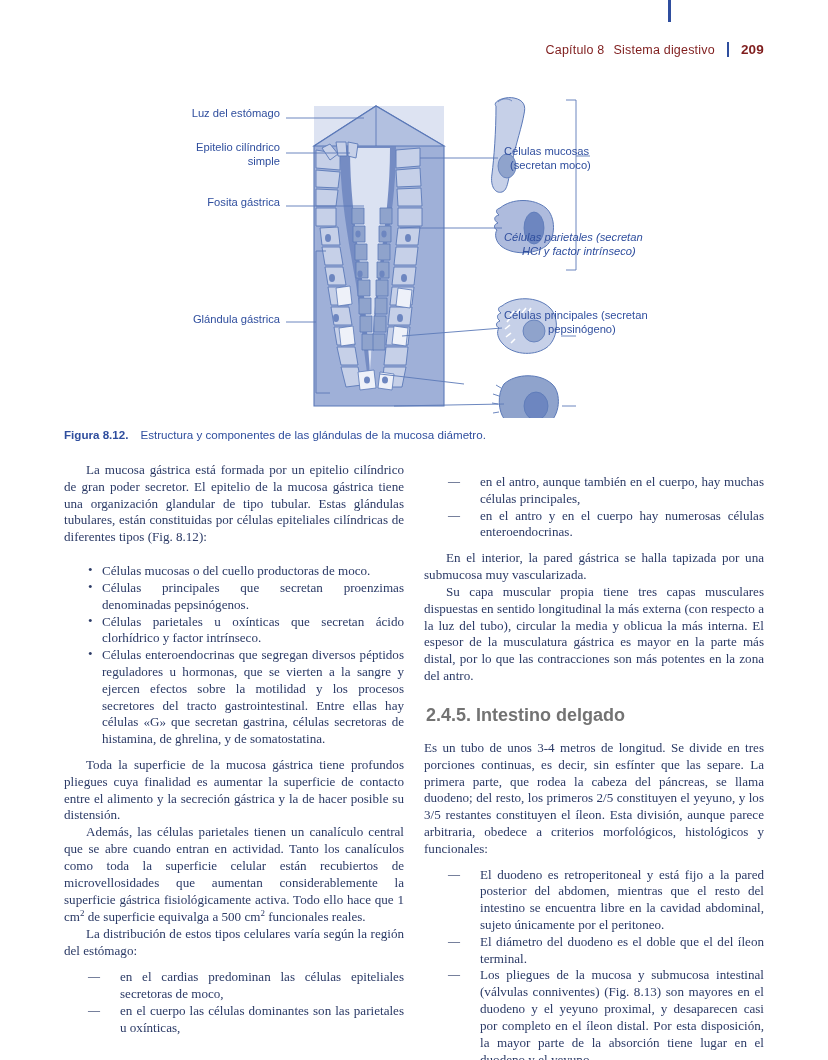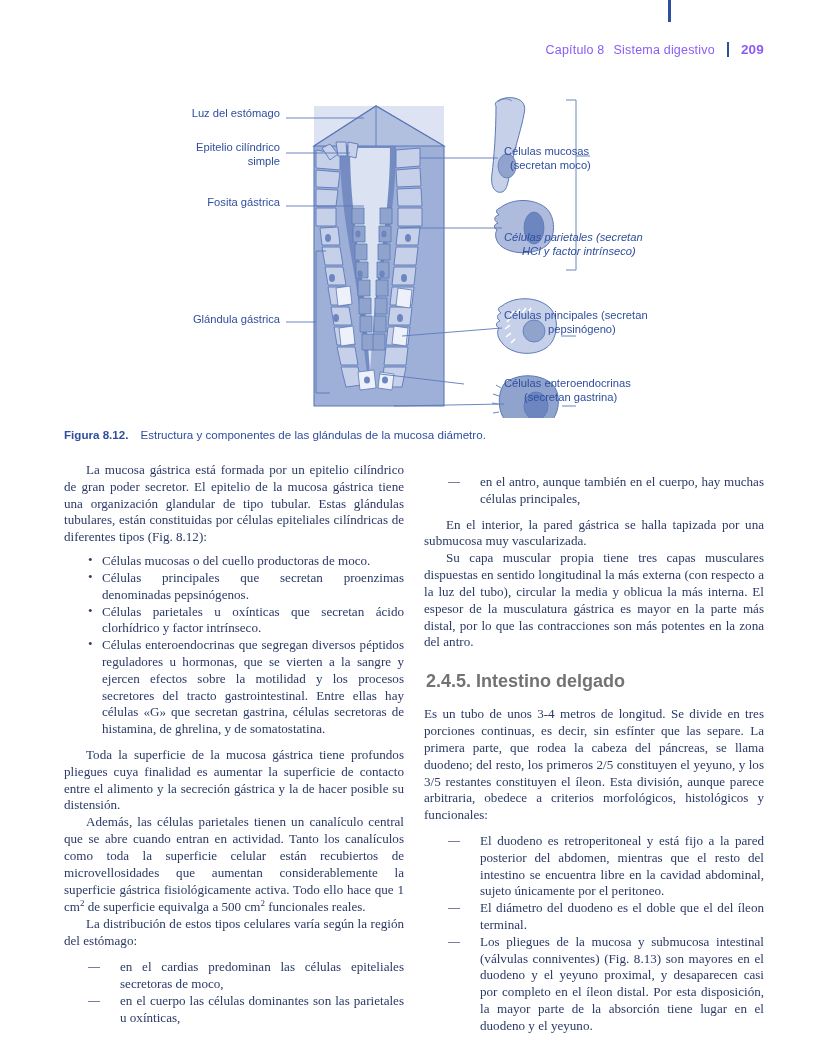--- a/index.html
+++ b/index.html
@@ -6,21 +6,21 @@
   body{
     width:828px;height:1060px;background:#ffffff;
     font-family:"Liberation Serif", serif;
     color:#2b3a66;position:relative;overflow:hidden;
   }
   .page{position:absolute;inset:0;}
 
   
   .topbar{position:absolute;left:668px;top:0;width:3px;height:22px;background:#2f4e9e;}
   .runhead{position:absolute;right:64px;top:42px;display:flex;align-items:center;gap:9px;
-           font-family:"Liberation Sans",sans-serif;font-size:12.5px;color:#8b5cf6;letter-spacing:.2px;}
+           font-family:"Liberation Sans",sans-serif;font-size:12.5px;color:#7f1d1d;letter-spacing:.2px;}
   .runhead .chap{}
   .runhead .sep{width:2px;height:15px;background:#2f4e9e;display:inline-block;margin:0 3px;}
   .runhead .pno{font-weight:bold;font-size:13.5px;}
 
   
   .figure{position:absolute;left:64px;top:88px;width:700px;height:330px;}
   .fig-svg{position:absolute;left:0;top:0;}
   .fig-label{position:absolute;font-family:"Liberation Sans",sans-serif;
              font-size:11.2px;color:#2f4e9e;line-height:1.28;}
   .fig-label.r{text-align:right;}
@@ -33,21 +33,21 @@
   
   .col{position:absolute;top:462px;width:340px;font-size:13.1px;line-height:1.285;
        text-align:justify;color:#2b3a66;}
   .col.left{left:64px;}
   .col.right{left:424px;}
 
   .col p{margin:0;text-indent:22px;}
   .col p.noind{text-indent:0;}
   .col p + p{margin-top:0;}
 
-  ul.dots{list-style:none;margin:7px 0 9px 0;padding:0 0 0 26px;}
+  ul.dots{list-style:none;margin:17px 0 9px 0;padding:0 0 0 26px;}
   ul.dots li{position:relative;margin-bottom:0;text-align:justify;padding-left:12px;}
   ul.dots li::before{content:"•";position:absolute;left:-2px;top:-1px;font-size:13px;}
 
   ul.dash{list-style:none;margin:9px 0 9px 0;padding:0 0 0 40px;}
   ul.dash li{position:relative;margin-bottom:0;text-align:justify;padding-left:16px;}
   ul.dash li::before{content:"—";position:absolute;left:-16px;top:0;font-size:12px;}
 
   h3.sec{font-family:"Liberation Sans",sans-serif;font-size:18px;font-weight:bold;
          color:#737373;margin:19px 0 13px 2px;text-indent:0;}
   sup{font-size:.68em;vertical-align:super;}
@@ -250,24 +250,20 @@
     <div class="fig-label l" style="left:440px;top:142px;width:212px;font-style:italic;">
       <div>Células parietales (secretan</div>
       <div style="padding-left:18px;">HCl y factor intrínseco)</div>
     </div>
 
     <div class="fig-label l" style="left:440px;top:220px;width:214px;">
       <div>Células principales (secretan</div>
       <div style="padding-left:44px;">pepsinógeno)</div>
     </div>
 
-    <div class="fig-label l" style="left:440px;top:288px;width:206px;">
-      <div>Células enteroendocrinas</div>
-      <div style="padding-left:20px;">(secretan gastrina)</div>
-    </div>
   </div>
 
   <div class="figcaption">
     <b>Figura 8.12.</b><span>Estructura y componentes de las glándulas de la mucosa diámetro.</span>
   </div>
 
   <div class="col left">
 
     <p>La mucosa gástrica está formada por un epitelio cilíndrico de gran poder secretor. El epitelio de la mucosa gástrica tiene una organización glandular de tipo tubular. Estas glándulas tubulares, están constituidas por células epiteliales cilíndricas de diferentes tipos (Fig. 8.12):</p>
 
@@ -287,20 +283,21 @@
     <ul class="dash">
       <li>en el cardias predominan las células epiteliales secretoras de moco,</li>
       <li>en el cuerpo las células dominantes son las parietales u oxínticas,</li>
     </ul>
   </div>
 
   <div class="col right">
 
     <ul class="dash" style="margin-top:12px;">
       <li>en el antro, aunque también en el cuerpo, hay muchas células principales,</li>
+      <li>en el antro y en el cuerpo hay numerosas células enteroendocrinas.</li>
     </ul>
 
     <p>En el interior, la pared gástrica se halla tapizada por una submucosa muy vascularizada.</p>
     <p>Su capa muscular propia tiene tres capas musculares dispuestas en sentido longitudinal la más externa (con respecto a la luz del tubo), circular la media y oblicua la más interna. El espesor de la musculatura gástrica es mayor en la parte más distal, por lo que las contracciones son más potentes en la zona del antro.</p>
 
     <h3 class="sec">2.4.5. Intestino delgado</h3>
 
     <p class="noind">Es un tubo de unos 3-4 metros de longitud. Se divide en tres porciones continuas, es decir, sin esfínter que las separe. La primera parte, que rodea la cabeza del páncreas, se llama duodeno; del resto, los primeros 2/5 constituyen el yeyuno, y los 3/5 restantes constituyen el íleon. Esta división, aunque parece arbitraria, obedece a criterios morfológicos, histológicos y funcionales:</p>
 
     <ul class="dash">

